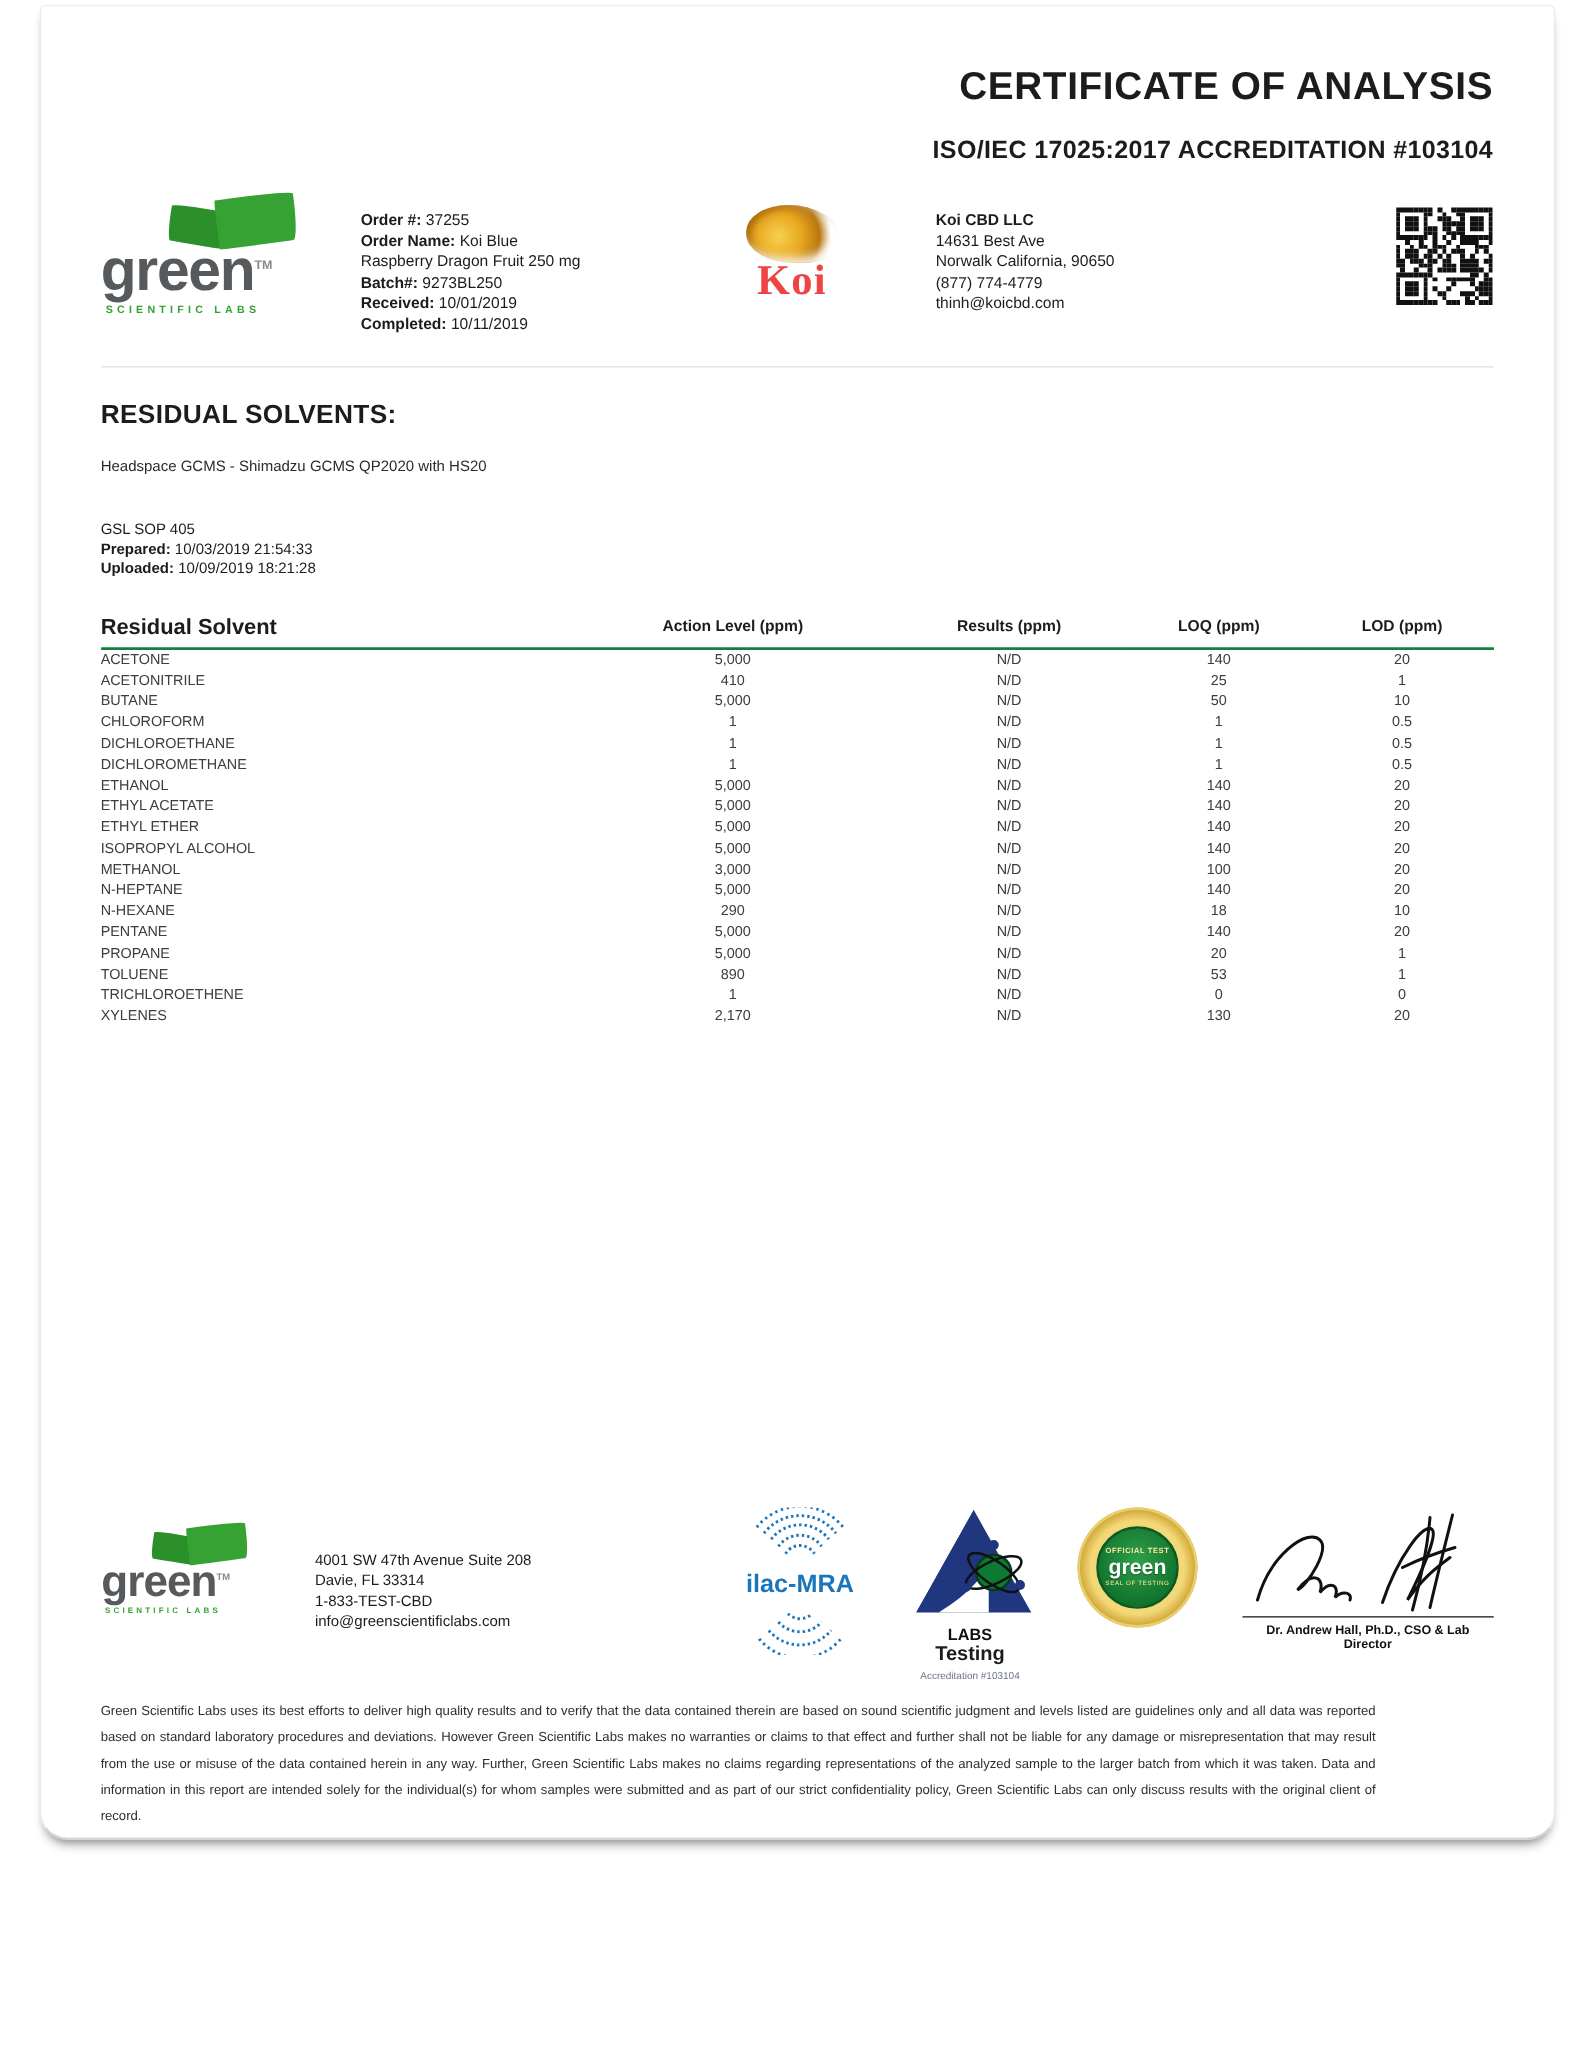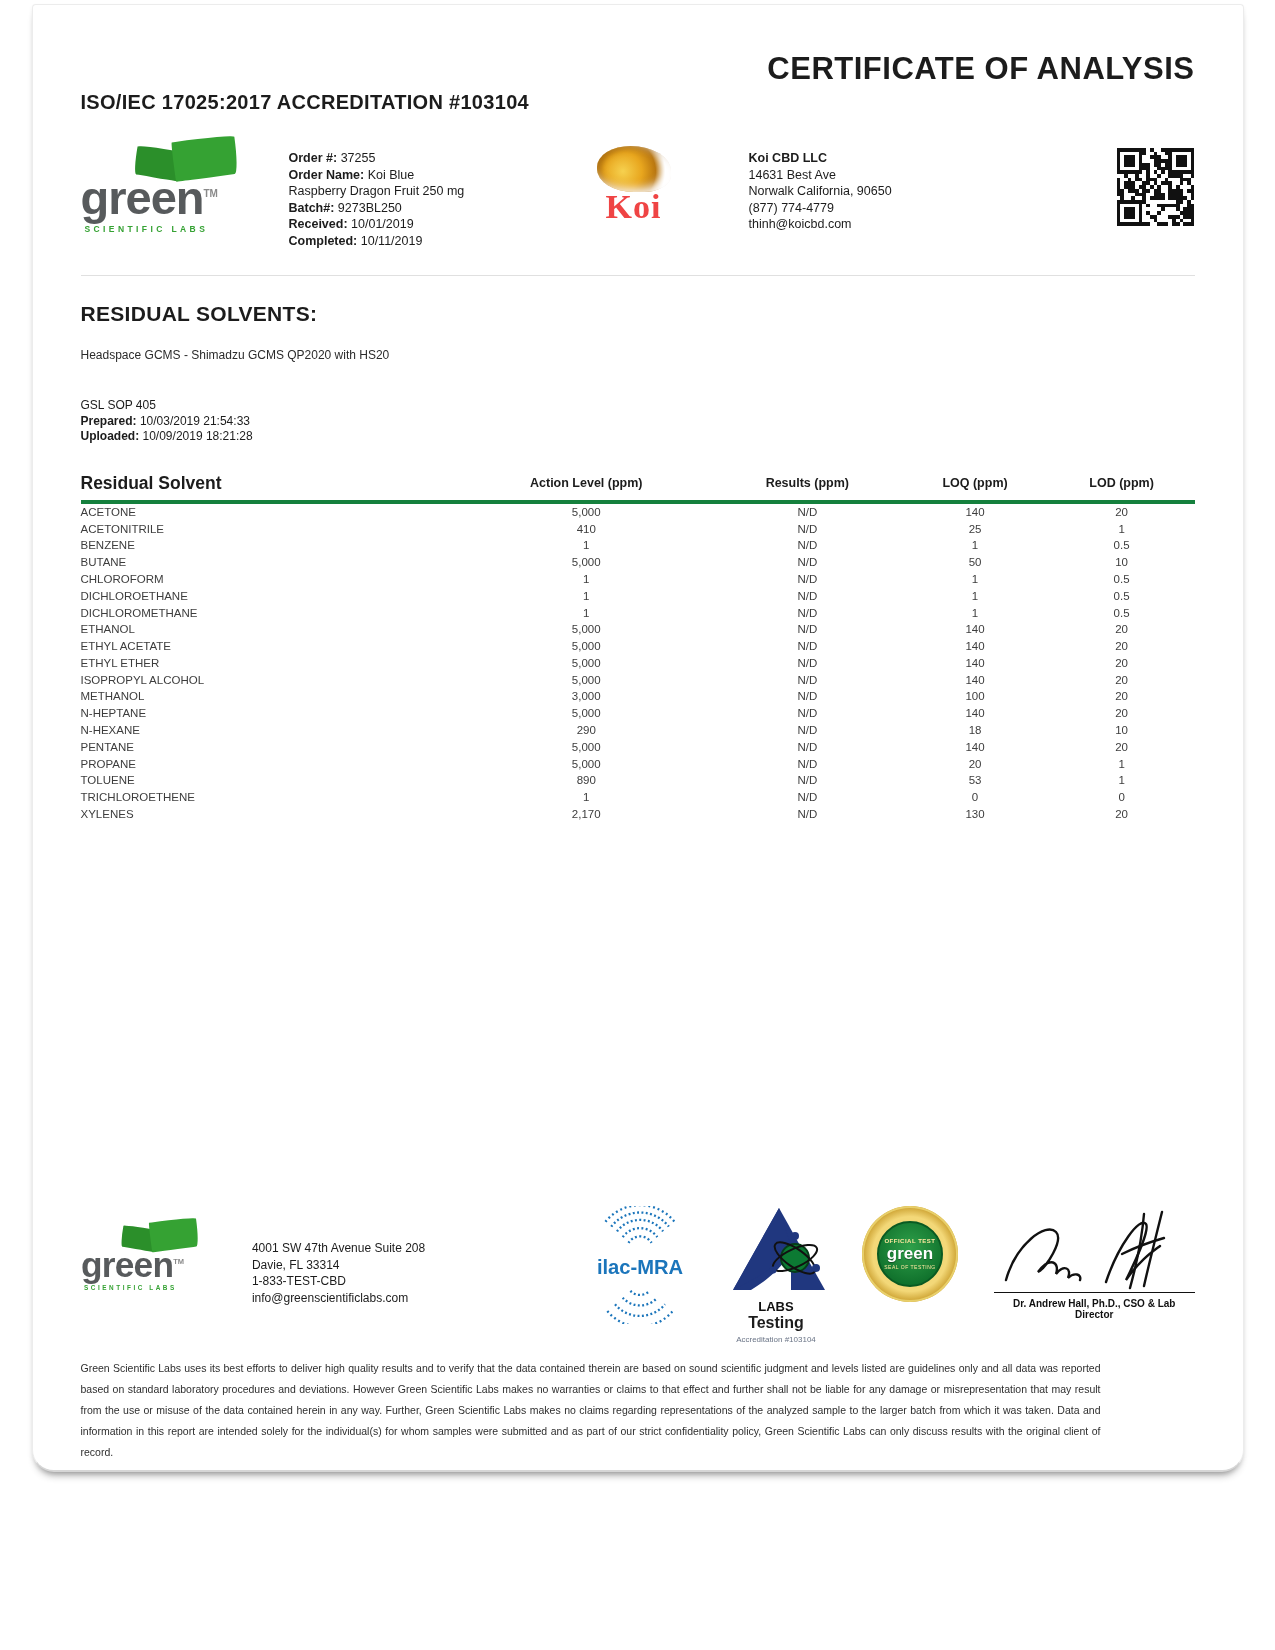--- a/index.html
+++ b/index.html
@@ -17,21 +17,21 @@
     margin:4px auto 0;
     background:#fff;
     border:1px solid #ececec;
     border-bottom:2px solid #d6d6d6;
     border-radius:4px 4px 22px 22px;
     box-shadow:0 7px 9px -5px rgba(0,0,0,.45), 0 2px 4px rgba(0,0,0,.06);
     padding:46px 48px 0;
   }
   
   .doc-title { text-align:right; font-size:31px; font-weight:bold; letter-spacing:.5px; }
-  .doc-subtitle { text-align:left; font-size:20px; font-weight:bold; margin-top:4px; letter-spacing:.3px; }
+  .doc-subtitle { text-align:right; font-size:20px; font-weight:bold; margin-top:22px; letter-spacing:.3px; }
 
   .header-row { display:flex; margin-top:30px; align-items:flex-start; }
 
   
   .gsl-logo { position:relative; width:190px; height:92px; flex:0 0 aupx; }
   .gsl-logo .leaves { position:absolute; left:52px; top:-6px; width:110px; height:46px; }
   .leaf { position:absolute; background:#35a233; }
   .leaf.big { width:64px; height:40px; left:40px; top:0; border-radius:2% 98% 8% 92% / 92% 8% 98% 2%; transform:rotate(-8deg); }
   .leaf.small { width:46px; height:30px; left:2px; top:10px; border-radius:98% 2% 92% 8% / 8% 92% 2% 98%; transform:rotate(10deg); background:#2b8f2a; }
   .gsl-word { position:absolute; top:30px; left:0; font-size:47px; font-weight:bold; color:#575a5c; letter-spacing:-1px; line-height:1; }
@@ -65,21 +65,21 @@
   .section-title { font-size:21px; font-weight:bold; margin-top:26px; letter-spacing:.3px; }
   .method-line { font-size:12px; margin-top:22px; color:#2b2b2b; }
   .sop-block { font-size:12px; line-height:15.5px; margin-top:36px; }
   .sop-block b { font-weight:bold; }
 
   
   table.solvents { width:100%; border-collapse:collapse; margin-top:28px; }
   table.solvents th { padding:0 0 6px; }
   th.col-name { text-align:left; font-size:17.5px; font-weight:bold; width:34%; }
   th.col-num { text-align:center; font-size:12.5px; font-weight:bold; }
-  thead tr { border-bottom:4px solid #15803d; }
+  thead tr { border-bottom:2px solid #15803d; }
   tbody td { font-size:11.5px; color:#3d3d3d; padding:2.4px 0; }
   td.c-name { text-align:left; }
   td.c-num { text-align:center; }
 
   .spacer { height:372px; }
 
   
   .footer-row { display:flex; align-items:flex-start; }
   .footer-address { font-size:12px; line-height:16.5px; margin-left:34px; margin-top:46px; width:220px; }
 
@@ -624,27 +624,20 @@
     </tr>
 
     <tr>
       <td class="c-name">ACETONITRILE</td>
       <td class="c-num">410</td>
       <td class="c-num">N/D</td>
       <td class="c-num">25</td>
       <td class="c-num">1</td>
     </tr>
 
-    <tr>
-      <td class="c-name">BENZENE</td>
-      <td class="c-num">1</td>
-      <td class="c-num">N/D</td>
-      <td class="c-num">1</td>
-      <td class="c-num">0.5</td>
-    </tr>
 
     <tr>
       <td class="c-name">BUTANE</td>
       <td class="c-num">5,000</td>
       <td class="c-num">N/D</td>
       <td class="c-num">50</td>
       <td class="c-num">10</td>
     </tr>
 
     <tr>

